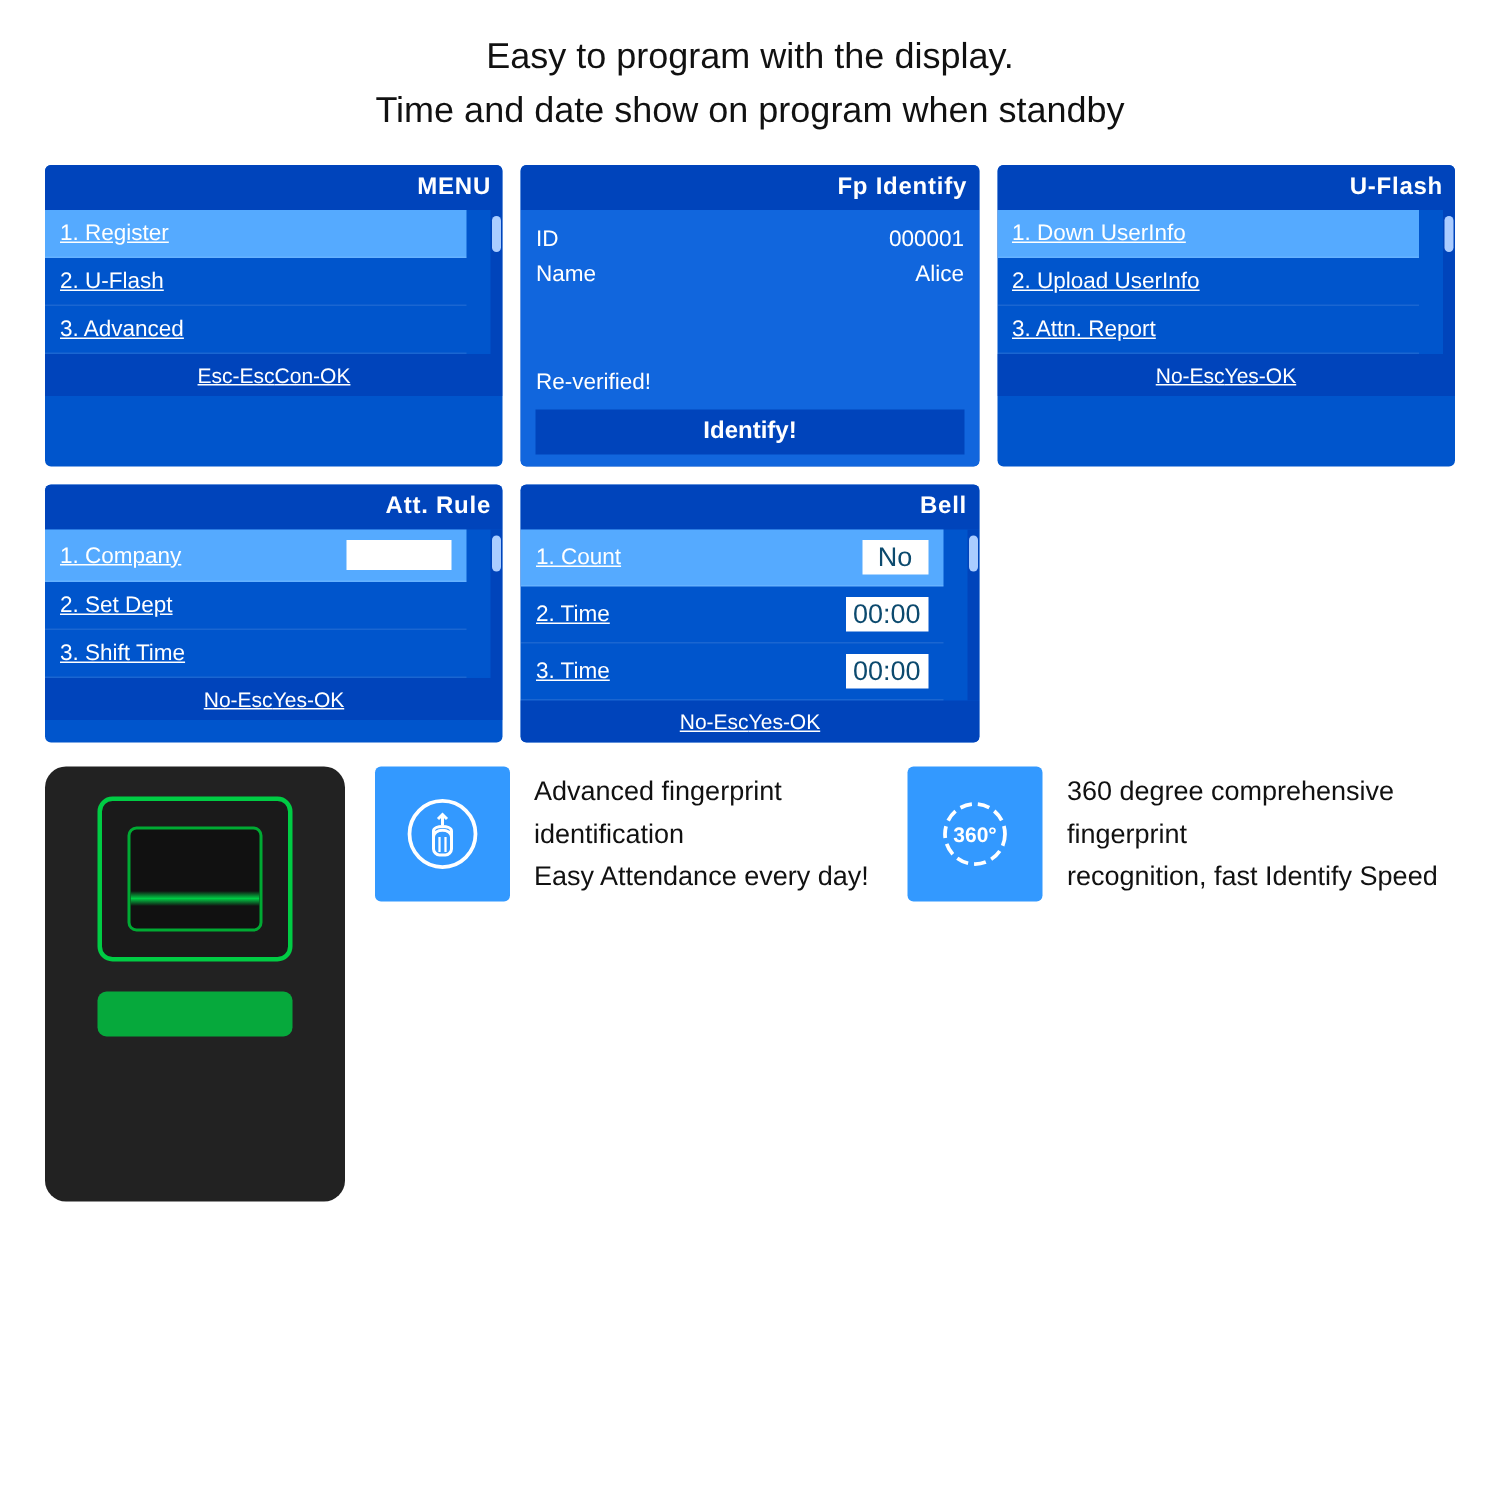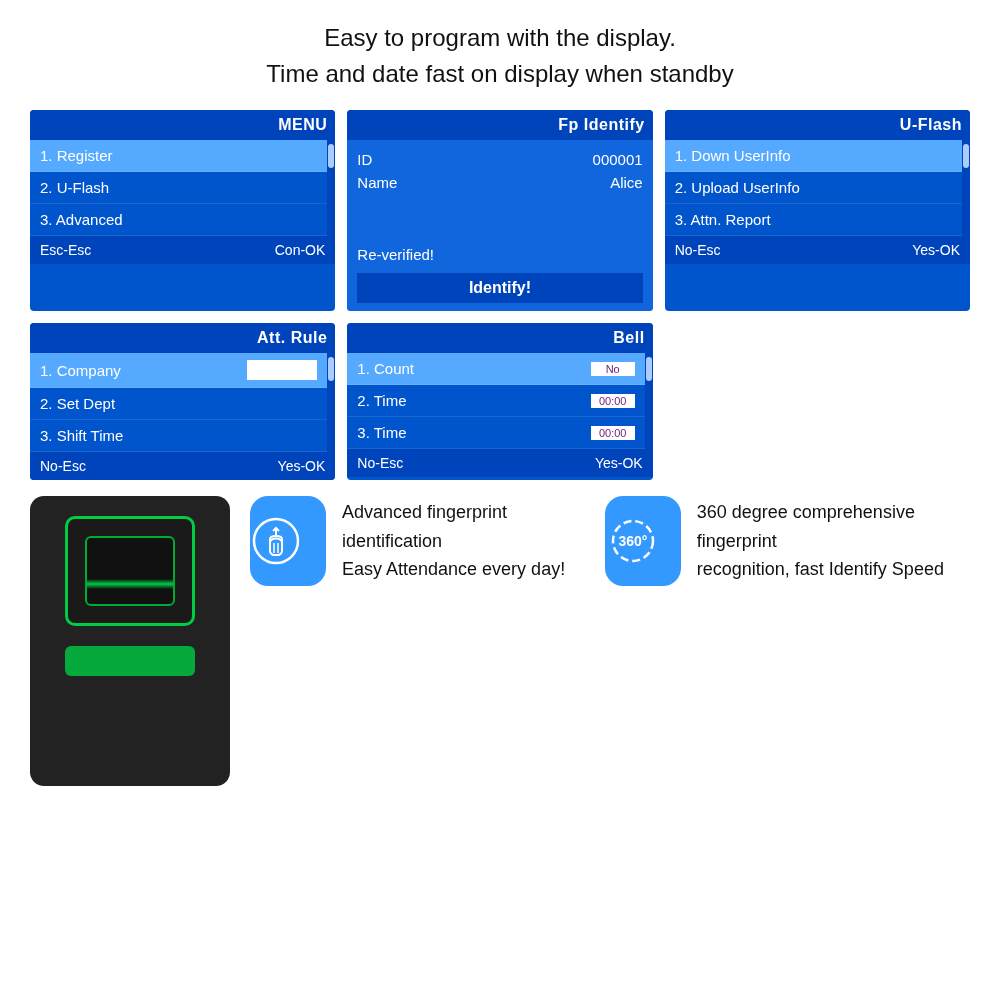--- a/index.html
+++ b/index.html
@@ -84,22 +84,23 @@
       border-bottom: 1px solid rgba(255,255,255,0.1);
     }
     .menu-item.selected {
       background: #55aaff;
       color: #fff;
     }
     .menu-footer {
       background: #0044bb;
       padding: 6px 10px;
       display: flex;
-      justify-content: space-between;
+      justify-content: center;
       font-size: 14px;
+      text-decoration: underline;
     }
 
     
     .fp-screen .screen-body {
       padding: 8px 10px;
       background: #1166dd;
     }
     .fp-row {
       display: flex;
       justify-content: space-between;
@@ -116,21 +117,22 @@
       text-align: center;
       padding: 6px;
       font-size: 16px;
       font-weight: bold;
       margin-top: 6px;
     }
 
     
     .scrollbar-container {
       display: flex;
-      gap: 0;
+      gap: 16px;
+      text-decoration: underline;
     }
     .menu-list {
       flex: 1;
     }
     .scrollbar {
       width: 8px;
       background: #0044bb;
       position: relative;
     }
     .scrollbar-thumb {
@@ -164,22 +166,22 @@
       font-size: 15px;
       border-bottom: 1px solid rgba(255,255,255,0.1);
       display: flex;
       align-items: center;
     }
     .bell-item.selected {
       background: #55aaff;
     }
     .bell-value-box {
       background: #fff;
-      color: #701a75;
-      font-size: 11px;
+      color: #0c4a6e;
+      font-size: 18px;
       padding: 1px 5px;
       margin-left: auto;
       min-width: 44px;
       text-align: center;
     }
 
     
     .bottom-section {
       display: flex;
       gap: 20px;
@@ -244,27 +246,28 @@
       flex: 1;
     }
 
     .feature-item {
       display: flex;
       align-items: center;
       gap: 16px;
     }
 
     .feature-icon {
-      width: 76px;
+      width: 90px;
       height: 90px;
       background: #3399ff;
-      border-radius: 18px;
+      border-radius: 4px;
       flex-shrink: 0;
       display: flex;
       align-items: center;
+      justify-content: center;
       color: white;
       font-size: 36px;
     }
 
     .feature-text {
       font-size: 18px;
       line-height: 1.6;
       color: #111;
     }
 
@@ -274,21 +277,21 @@
       font-weight: bold;
     }
   </style>
 </head>
 <body>
 
 <div class="page-container">
 
   <div class="header-text">
     <div>Easy to program with the display.</div>
-    <div>Time and date fast on display when standby</div>
+    <div>Time and date show on program when standby</div>
   </div>
 
   <div class="screens-grid">
 
 
     <div class="screen menu-screen">
       <div class="screen-header">MENU</div>
       <div class="scrollbar-container">
         <div class="menu-list">
           <div class="menu-item selected">1. Register</div>

